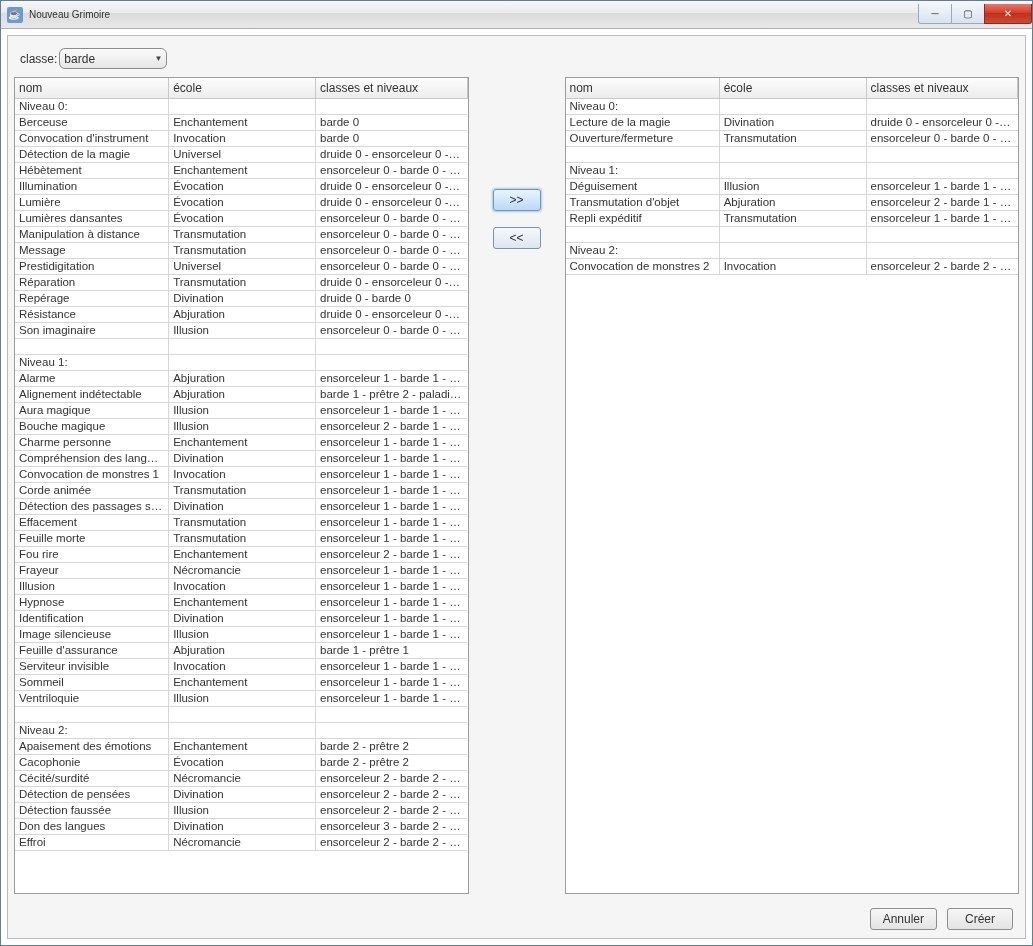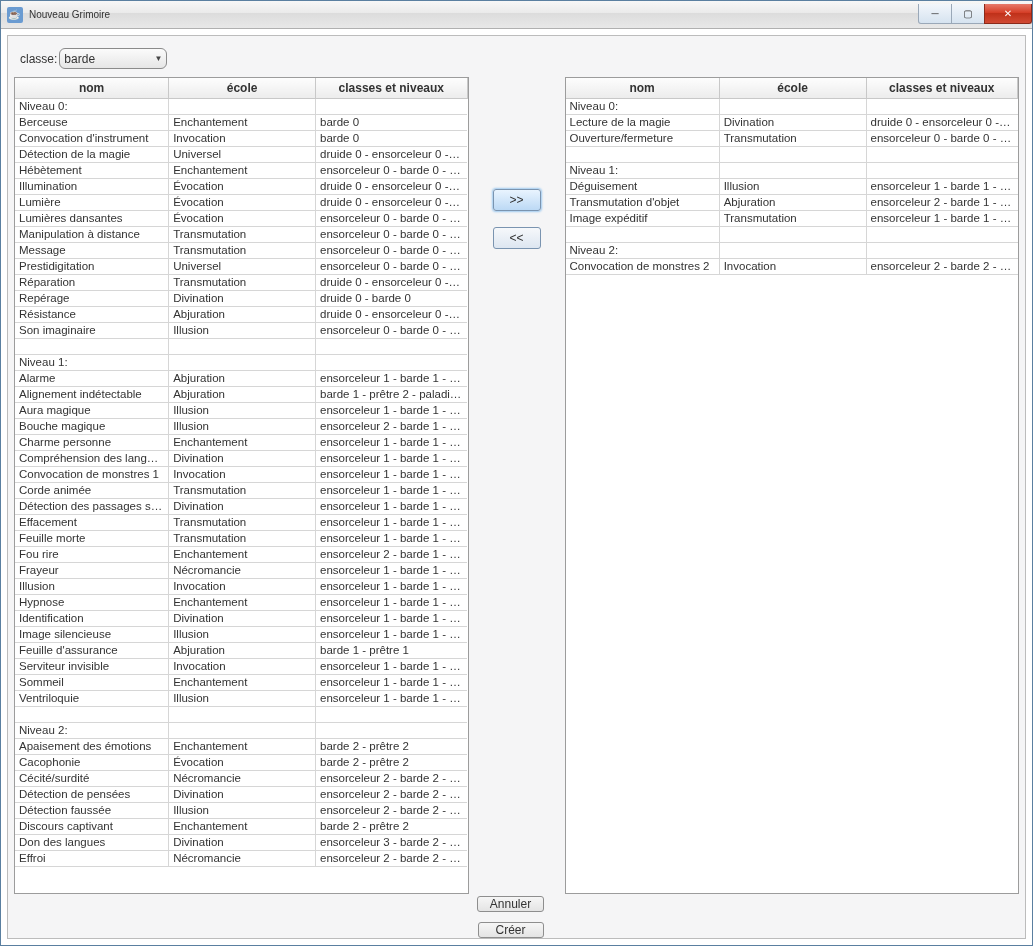--- a/index.html
+++ b/index.html
@@ -108,22 +108,22 @@
 }
 .xfer-btn.primary{
   background: linear-gradient(to bottom,#e9f4ff,#bcd9f5);
   box-shadow: 0 0 2px 1px #9fcaf0;
 }
 table { border-collapse: collapse; width: 100%; table-layout: fixed; }
 th {
   background: linear-gradient(to bottom,#fdfdfd,#ececec);
   border: 1px solid #c8c8c8;
   border-top:none;
-  font-weight: bold;
-  text-align: center;
+  font-weight: normal;
+  text-align: left;
   padding: 2px 4px;
   font-size:12px;
   height: 20px;
   position:sticky;top:0;
 }
 th:first-child{border-left:none;}
 td {
   border: 1px solid #d6d6d6;
   border-left:none;
   padding: 0 4px;
@@ -134,21 +134,20 @@
   text-overflow: ellipsis;
 }
 td:last-child{border-right:none;}
 tr.group td { font-weight: normal; }
 .footer {
   height: 38px;
   display:flex;align-items:center;justify-content:flex-end;
   gap: 10px;
   padding-right: 12px;
   background:#f5f5f6;
-  flex-direction:column;
 }
 .std-btn {
   min-width: 66px; height: 22px;
   background: linear-gradient(to bottom,#f6f6f6,#e4e4e4);
   border:1px solid #8e8e8e;
   border-radius:3px;
   font-size:12px;
   display:flex;align-items:center;justify-content:center;
   padding:0 12px;
 }
@@ -418,25 +417,20 @@
                   <td>Détection de pensées</td>
                   <td>Divination</td>
                   <td>ensorceleur 2 - barde 2 - ma...</td>
                 </tr>
                 <tr>
                   <td>Détection faussée</td>
                   <td>Illusion</td>
                   <td>ensorceleur 2 - barde 2 - ma...</td>
                 </tr>
                 <tr>
-                  <td>Discours captivant</td>
-                  <td>Enchantement</td>
-                  <td>barde 2 - prêtre 2</td>
-                </tr>
-                <tr>
                   <td>Don des langues</td>
                   <td>Divination</td>
                   <td>ensorceleur 3 - barde 2 - ma...</td>
                 </tr>
                 <tr>
                   <td>Effroi</td>
                   <td>Nécromancie</td>
                   <td>ensorceleur 2 - barde 2 - ma...</td>
                 </tr>
               </tbody>
@@ -492,21 +486,21 @@
                   <td>Déguisement</td>
                   <td>Illusion</td>
                   <td>ensorceleur 1 - barde 1 - ma...</td>
                 </tr>
                 <tr>
                   <td>Transmutation d'objet</td>
                   <td>Abjuration</td>
                   <td>ensorceleur 2 - barde 1 - ma...</td>
                 </tr>
                 <tr>
-                  <td>Image expéditif</td>
+                  <td>Repli expéditif</td>
                   <td>Transmutation</td>
                   <td>ensorceleur 1 - barde 1 - ma...</td>
                 </tr>
                 <tr class="group">
                   <td></td>
                   <td></td>
                   <td></td>
                 </tr>
                 <tr class="group">
                   <td>Niveau 2:</td>

